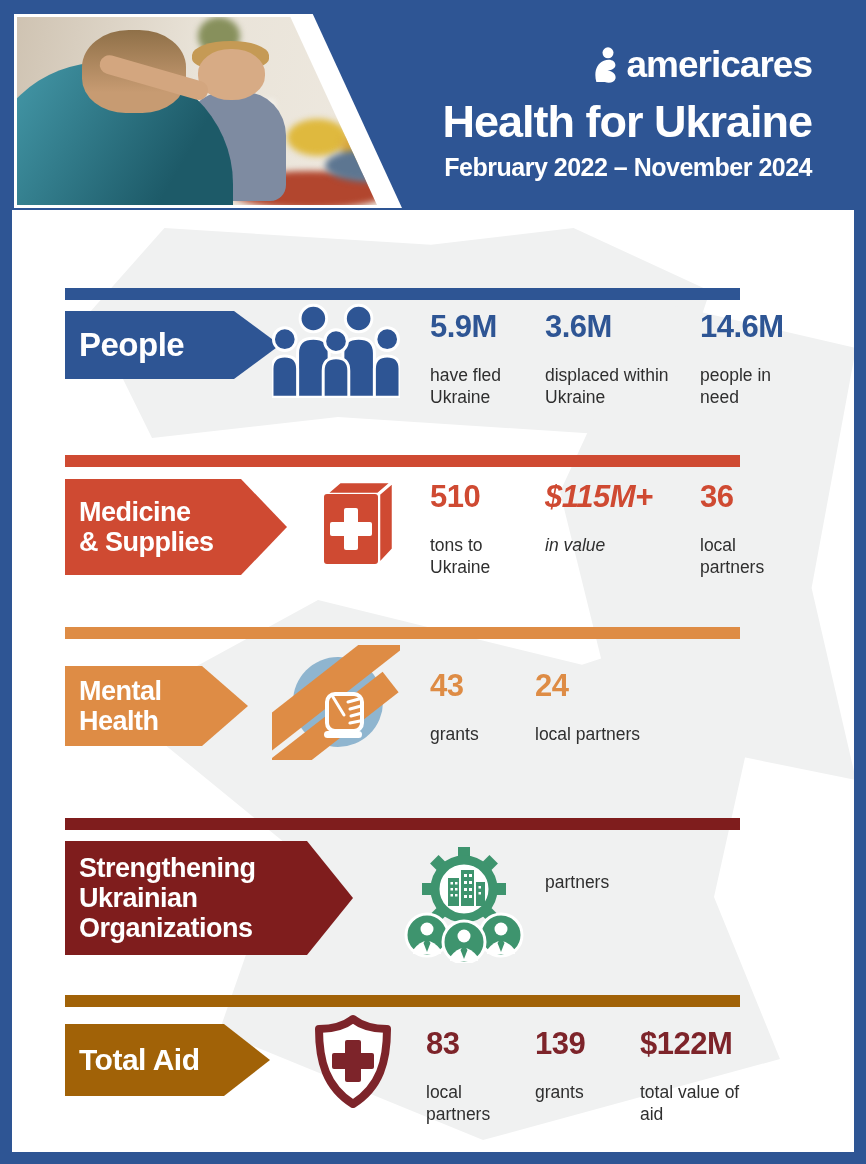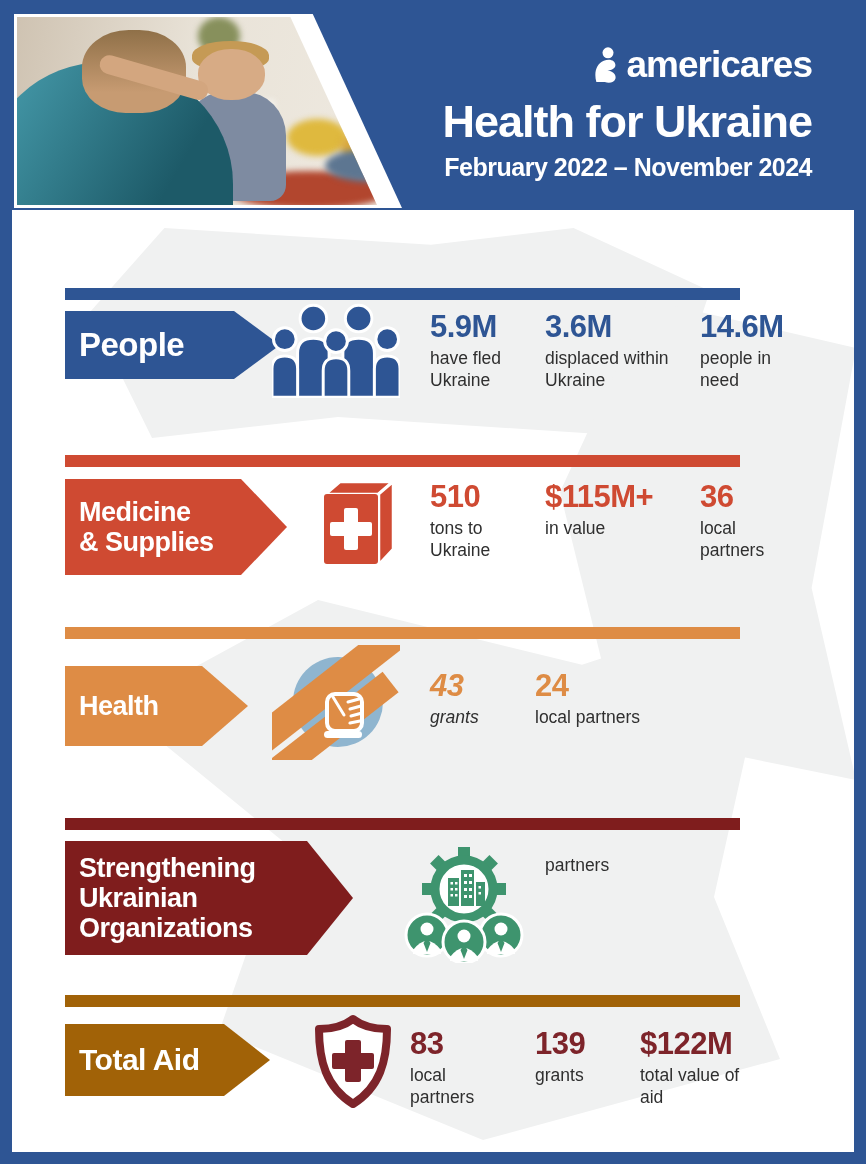--- a/index.html
+++ b/index.html
@@ -59,21 +59,21 @@
 
   
   .bar{position:absolute;left:65px;width:675px;height:12px;z-index:1;}
   .arrow{position:absolute;left:65px;z-index:1;display:flex;flex-direction:column;justify-content:center;
          padding-left:14px;box-sizing:border-box;color:#fff;font-weight:800;letter-spacing:-0.5px;
          clip-path:polygon(0 0,calc(100% - 46px) 0,100% 50%,calc(100% - 46px) 100%,0 100%);}
   .arrow span{display:block;line-height:1.12;}
   .icon{position:absolute;z-index:1;}
   .stat{position:absolute;z-index:1;}
   .num{font-size:31px;font-weight:800;letter-spacing:-0.5px;line-height:1.05;}
-  .lbl{font-size:17.5px;color:#2F2F2F;line-height:1.28;margin-top:3px;}
+  .lbl{font-size:17.5px;color:#2F2F2F;line-height:1.28;margin-top:20px;}
   .c-blue{color:#2E5594;} .c-red{color:#CF4A32;} .c-orange{color:#DE8C45;}
   .c-green{color:#3E946E;} .c-maroon{color:#7D242A;}
   .bg-blue{background:#2E5594;} .bg-red{background:#CF4A32;} .bg-orange{background:#DE8C45;}
   .bg-green{background:#7f1d1d;} .bg-maroon{background:#a16207;}
 </style>
 </head>
 <body>
 
 <div class="page">
 
@@ -153,50 +153,51 @@
     <polygon points="8,17 22,5 74,5 60,17" fill="#CF4A32" stroke="#fff" stroke-width="2.5"></polygon>
     <polygon points="61,17 75,5 75,72 61,87" fill="#CF4A32" stroke="#fff" stroke-width="2.5"></polygon>
     <rect x="6" y="17" width="54" height="70" rx="3" fill="#CF4A32"></rect>
     <rect x="26" y="31" width="14" height="42" rx="2" fill="#fff"></rect>
     <rect x="12" y="45" width="42" height="14" rx="2" fill="#fff"></rect>
   </svg>
   <div class="stat" style="left:430px;top:481px;width:100px;">
     <div class="num c-red">510</div>
     <div class="lbl">tons to Ukraine</div>
   </div>
-  <div class="stat" style="left:545px;top:481px;width:135px;">
+  <div class="stat" style="left:545px;top:481px;width:135px;font-style:italic;">
     <div class="num c-red">$115M+</div>
     <div class="lbl">in value</div>
   </div>
   <div class="stat" style="left:700px;top:481px;width:90px;">
     <div class="num c-red">36</div>
     <div class="lbl">local partners</div>
   </div>
 
   <div class="bar bg-orange" style="top:627px;"></div>
   <div class="arrow bg-orange" style="top:666px;width:183px;height:80px;font-size:27px;">
+    <span>Mental</span>
     <span>Health</span>
   </div>
   <svg class="icon" style="left:272px;top:645px;" width="128" height="115" viewBox="0 0 128 115">
     <circle cx="66" cy="57" r="45" fill="#8FB5CF"></circle>
     <g transform="rotate(-38 64 58)">
       <rect x="-34" y="26" width="196" height="30" fill="#DE8C45"></rect>
       <rect x="-30" y="62" width="150" height="26" fill="#DE8C45"></rect>
     </g>
     <rect x="55" y="49" width="35" height="37" rx="8" fill="#DE8C45" stroke="#fff" stroke-width="4"></rect>
     <g stroke="#fff" stroke-width="3" stroke-linecap="round">
       <line x1="76" y1="57" x2="87" y2="54"></line>
       <line x1="78" y1="64" x2="89" y2="61"></line>
       <line x1="79" y1="71" x2="90" y2="68"></line>
       <line x1="78" y1="78" x2="88" y2="76"></line>
       <line x1="61" y1="52" x2="72" y2="70"></line>
     </g>
     <rect x="52" y="86" width="38" height="7" rx="3.5" fill="#fff"></rect>
   </svg>
-  <div class="stat" style="left:430px;top:670px;width:100px;font-style:italic;">
+  <div class="stat" style="left:430px;top:670px;width:100px;">
     <div class="num c-orange">43</div>
     <div class="lbl">grants</div>
   </div>
   <div class="stat" style="left:535px;top:670px;width:175px;">
     <div class="num c-orange">24</div>
     <div class="lbl">local partners</div>
   </div>
 
   <div class="bar bg-green" style="top:818px;"></div>
   <div class="arrow bg-green" style="top:841px;width:288px;height:114px;font-size:27px;">
@@ -266,21 +267,21 @@
   <div class="arrow bg-maroon" style="top:1024px;width:205px;height:72px;font-size:30px;">
     <span>Total Aid</span>
   </div>
   <svg class="icon" style="left:312px;top:1014px;" width="82" height="96" viewBox="0 0 82 96">
     <path d="M41 5 C50 12 63 15 75 15 C75 47 68 73 41 90 C14 73 7 47 7 15 C19 15 32 12 41 5 Z" fill="#fff" stroke="#7D242A" stroke-width="8" stroke-linejoin="round"></path>
     <g fill="#7D242A">
       <rect x="33" y="26" width="16" height="42" rx="2"></rect>
       <rect x="20" y="39" width="42" height="16" rx="2"></rect>
     </g>
   </svg>
-  <div class="stat" style="left:410px;top:1028px;width:90px;">
+  <div class="stat" style="left:426px;top:1028px;width:90px;">
     <div class="num c-maroon">83</div>
     <div class="lbl">local partners</div>
   </div>
   <div class="stat" style="left:535px;top:1028px;width:100px;">
     <div class="num c-maroon">139</div>
     <div class="lbl">grants</div>
   </div>
   <div class="stat" style="left:640px;top:1028px;width:115px;">
     <div class="num c-maroon">$122M</div>
     <div class="lbl">total value of aid</div>

